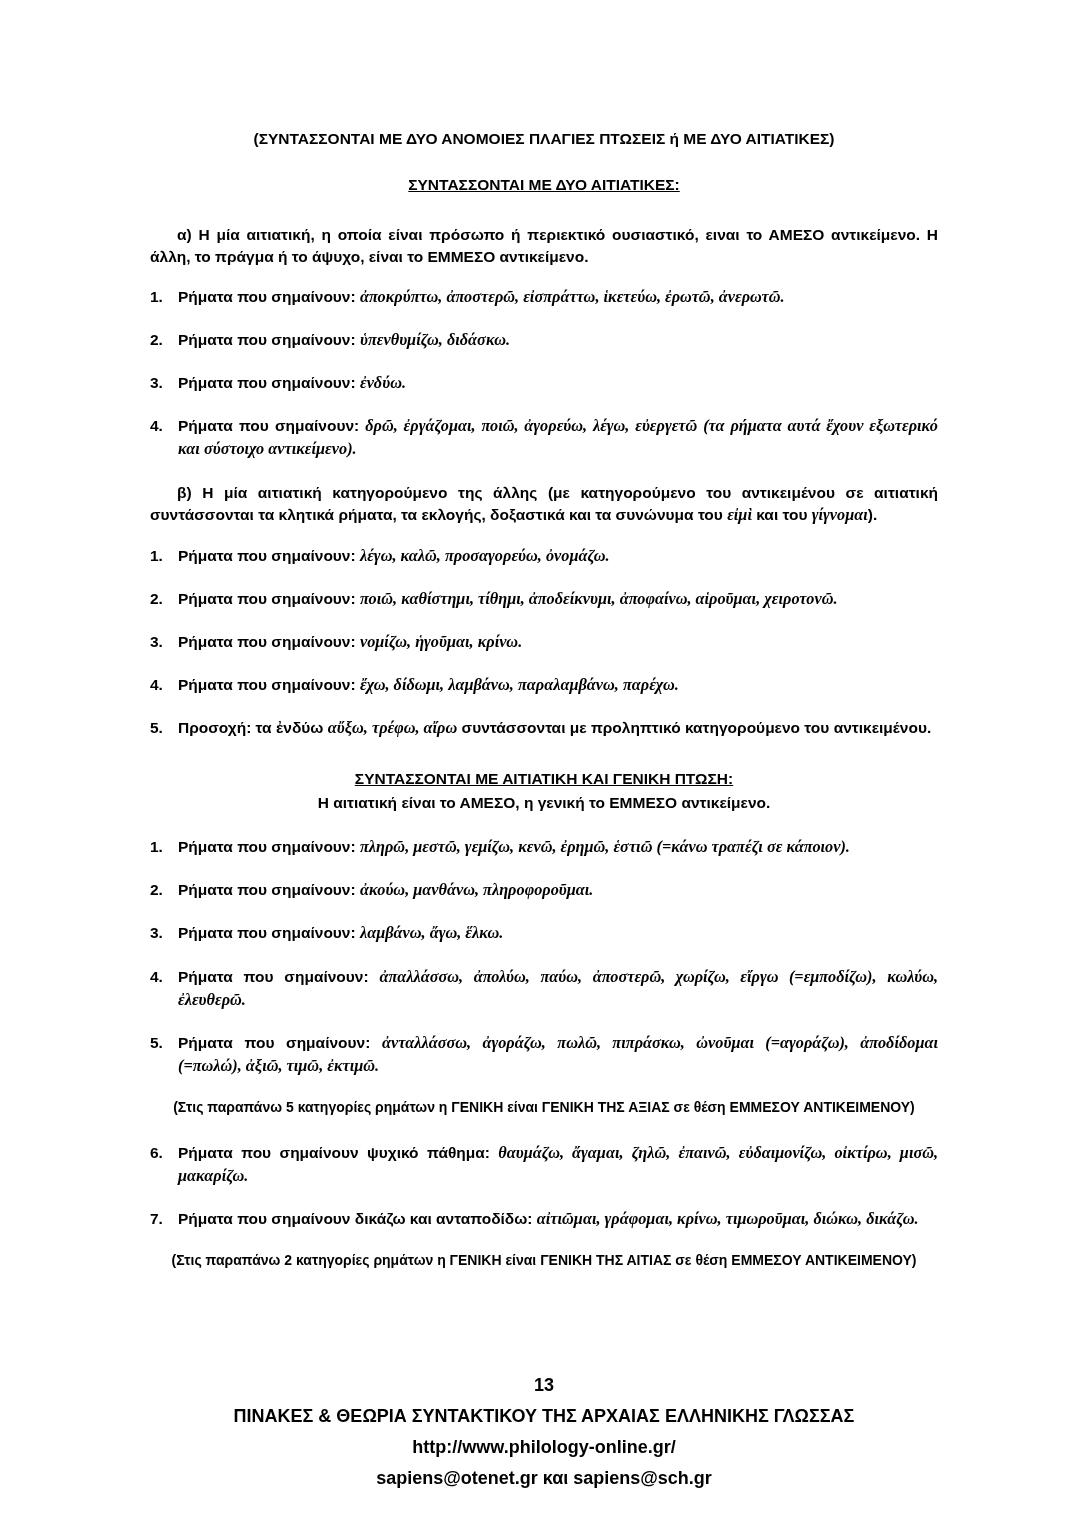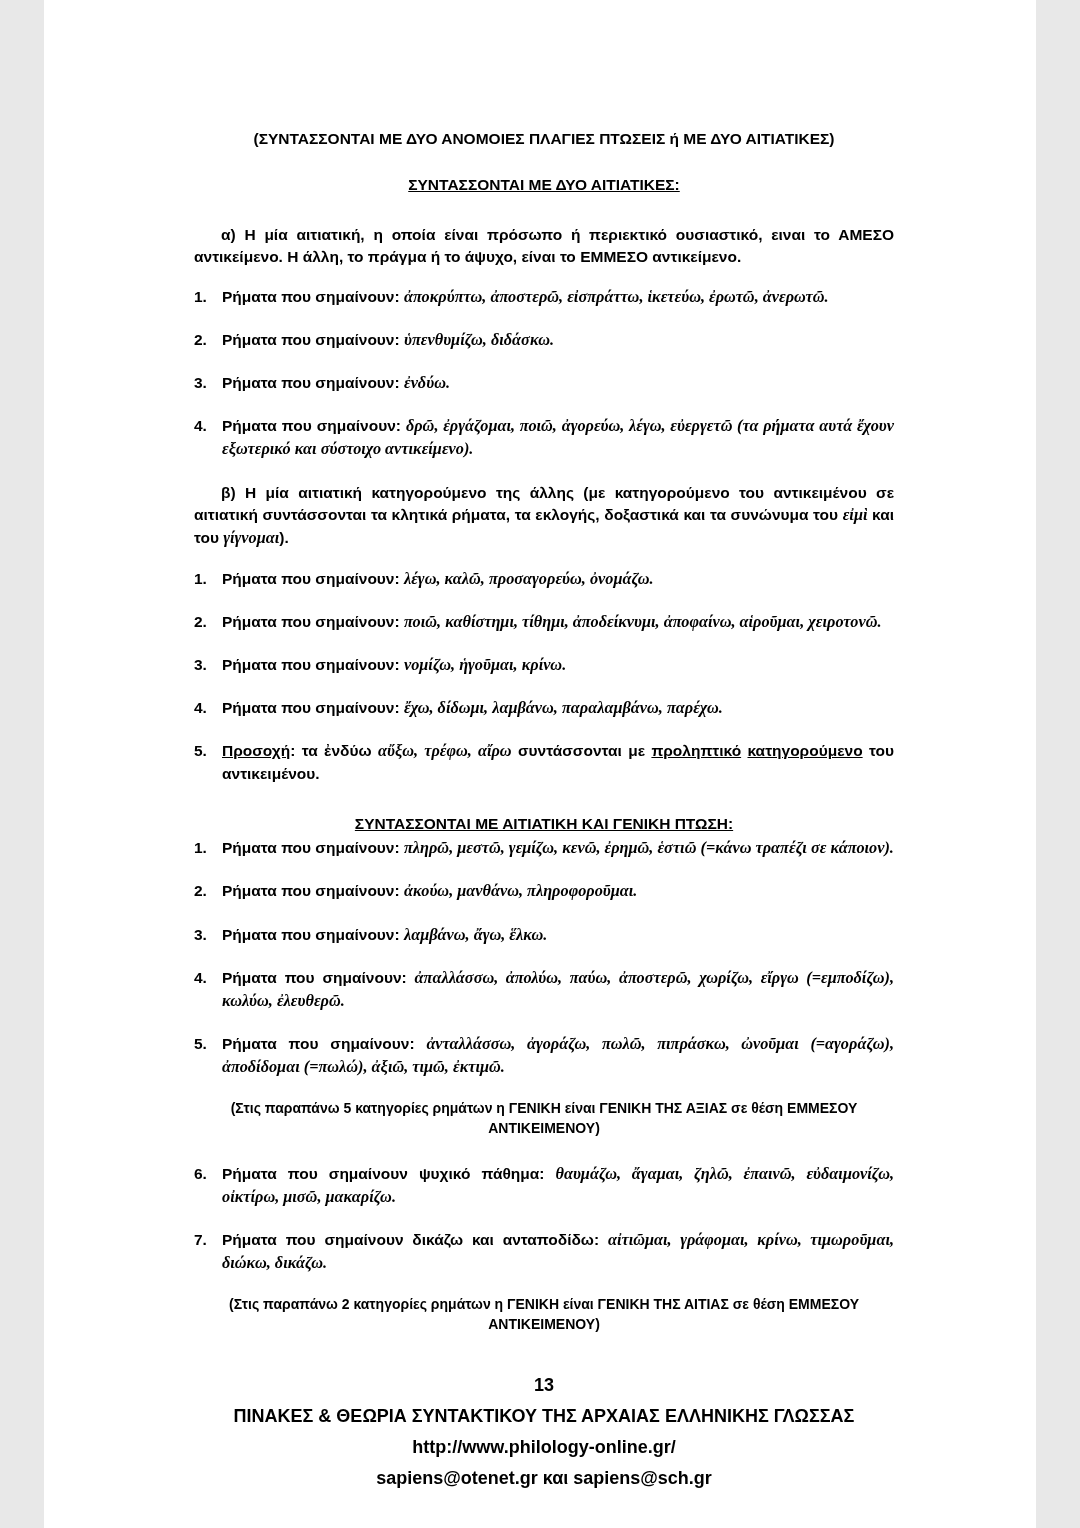--- a/index.html
+++ b/index.html
@@ -1,17 +1,17 @@
 <!DOCTYPE html>
 <html><head>
 <meta charset="utf-8">
 <style>
   html, body { margin: 0; padding: 0; background: #e8e8e8; }
   .page {
-    width: 992px;
+    width: 1080px;
     height: 1528px;
     margin: 0 auto;
     background: #ffffff;
     box-sizing: border-box;
     padding: 128px 142px 34px 150px;
     font-family: "Liberation Sans", "DejaVu Sans", sans-serif;
     font-weight: 700;
     font-size: 15.5px;
     line-height: 1.42;
     color: #000000;
@@ -28,21 +28,21 @@
   .list { margin: 0; }
   .li { display: flex; margin-bottom: 20px; }
   .num { flex: 0 0 28px; }
   .li-body { flex: 1; text-align: justify; }
   .seg-n { }
   .seg-g {
     font-family: "Liberation Serif", "DejaVu Serif", serif;
     font-style: italic;
     font-size: 1.05em;
   }
-  .seg-u { text-decoration: underline; }
+  .seg-u { }
   .note {
     font-size: 14px;
     text-align: center;
     margin: 0 0 24px 0;
   }
   .footer {
     margin-top: auto;
     text-align: center;
     font-size: 18px;
     line-height: 1.72;
@@ -99,20 +99,21 @@
         <span class="li-body"><span class="seg-n">Ρήματα που σημαίνουν: </span><span class="seg-g">ἔχω, δίδωμι, λαμβάνω, παραλαμβάνω, παρέχω.</span></span>
       </div>
       <div class="li">
         <span class="num">5.</span>
         <span class="li-body"><span class="seg-u">Προσοχή</span><span class="seg-n">: τα ἐνδύω </span><span class="seg-g">αὔξω, τρέφω, αἴρω</span><span class="seg-n"> συντάσσονται με </span><span class="seg-u">προληπτικό</span><span class="seg-n"> </span><span class="seg-u">κατηγορούμενο</span><span class="seg-n"> του αντικειμένου.</span></span>
       </div>
     </div>
 
   <div class="heading h2 center">ΣΥΝΤΑΣΣΟΝΤΑΙ ΜΕ ΑΙΤΙΑΤΙΚΗ ΚΑΙ ΓΕΝΙΚΗ ΠΤΩΣΗ:</div>
 
+  <div class="subheading center">Η αιτιατική είναι το ΑΜΕΣΟ, η γενική το ΕΜΜΕΣΟ αντικείμενο.</div>
 
   <div class="list">
       <div class="li">
         <span class="num">1.</span>
         <span class="li-body"><span class="seg-n">Ρήματα που σημαίνουν: </span><span class="seg-g">πληρῶ, μεστῶ, γεμίζω, κενῶ, ἐρημῶ, ἑστιῶ (=κάνω τραπέζι σε κάποιον).</span></span>
       </div>
       <div class="li">
         <span class="num">2.</span>
         <span class="li-body"><span class="seg-n">Ρήματα που σημαίνουν: </span><span class="seg-g">ἀκούω, μανθάνω, πληροφοροῦμαι.</span></span>
       </div>

